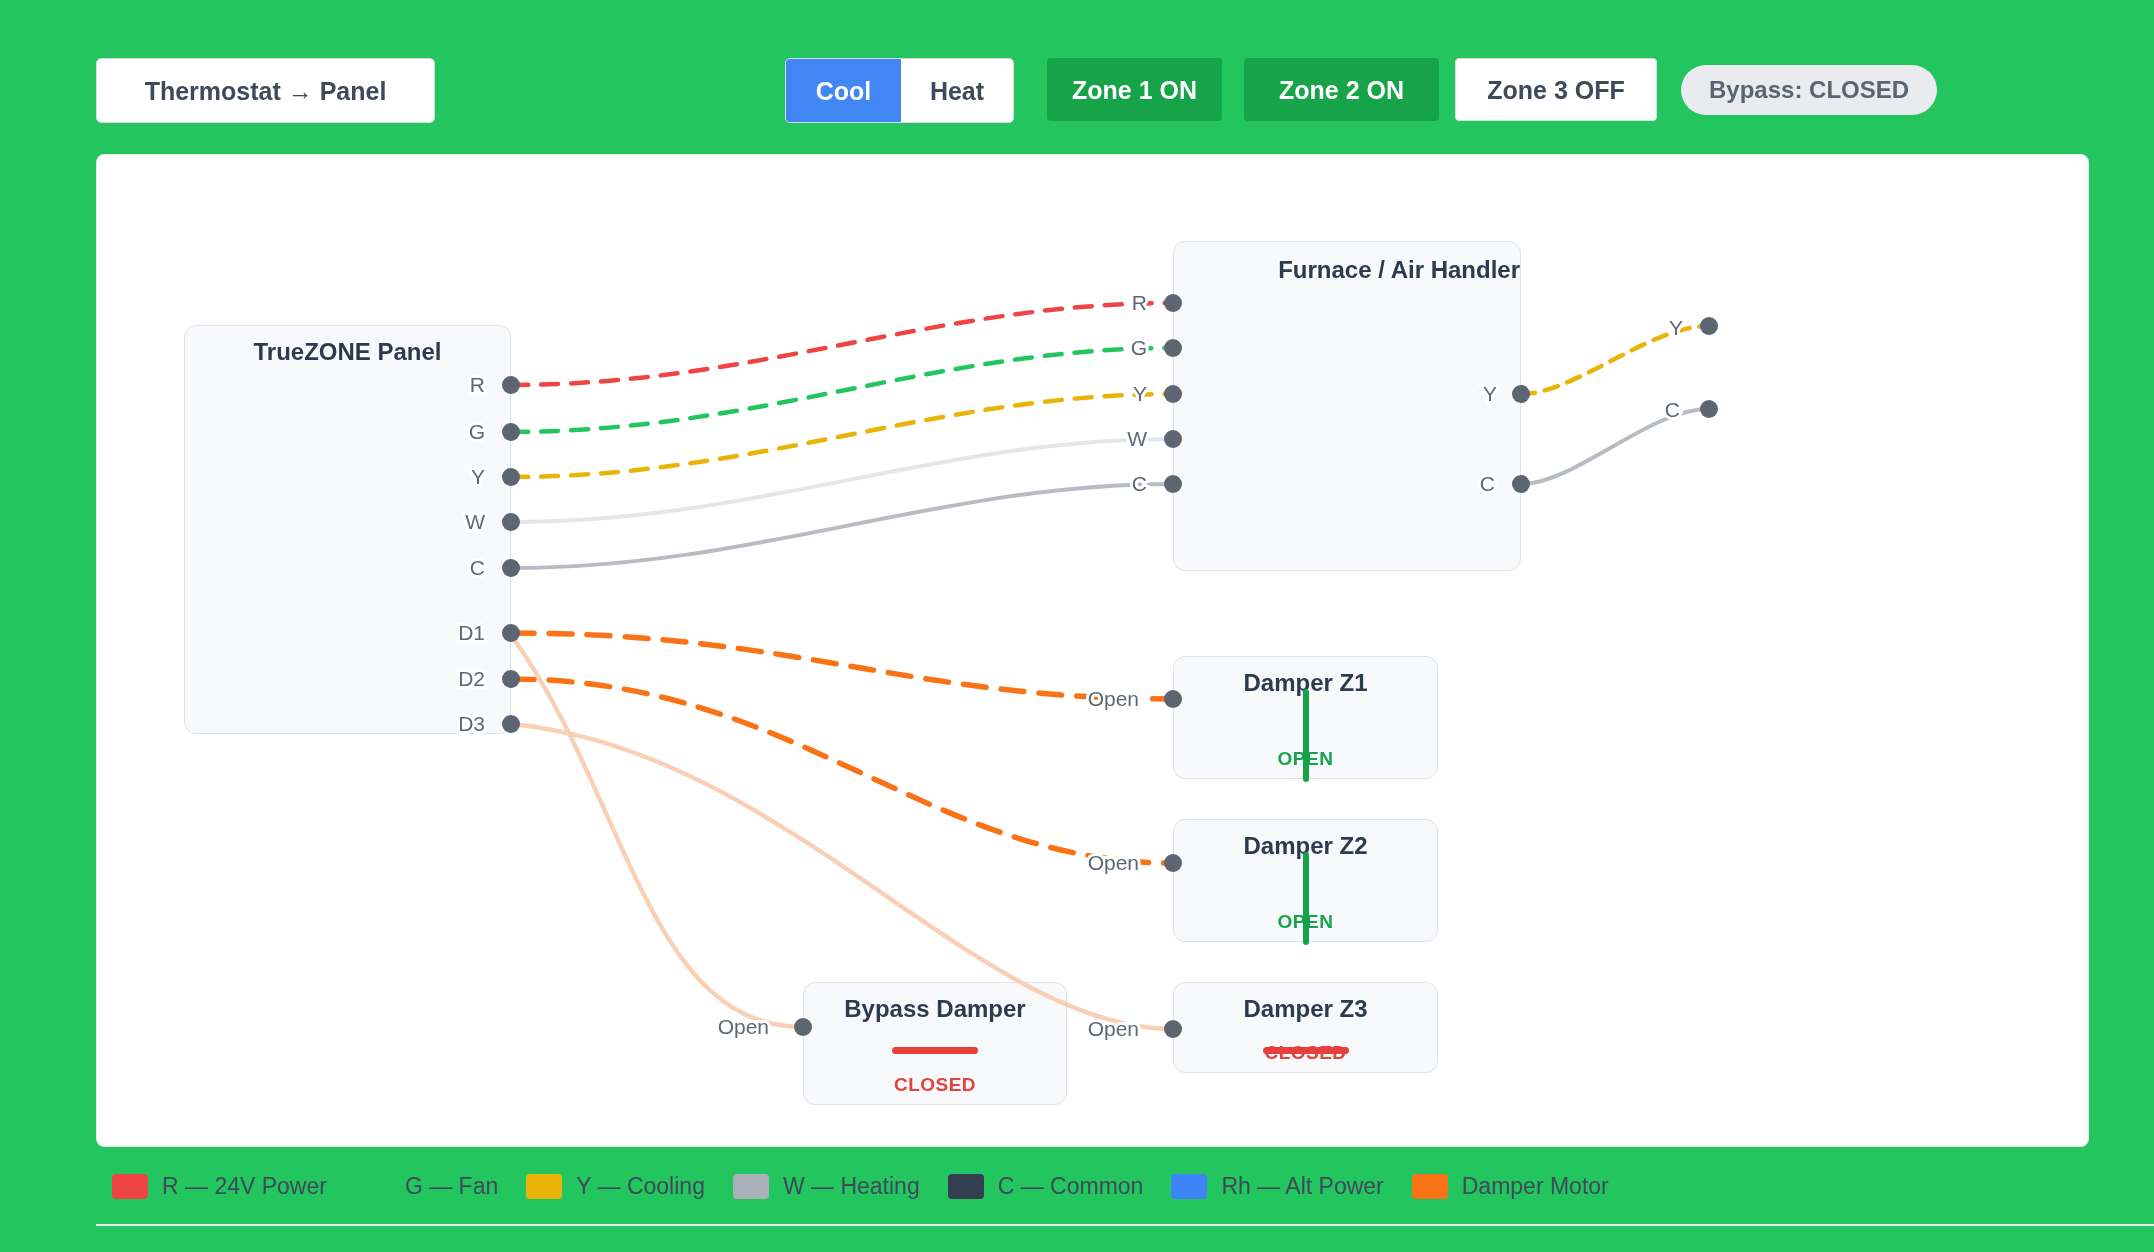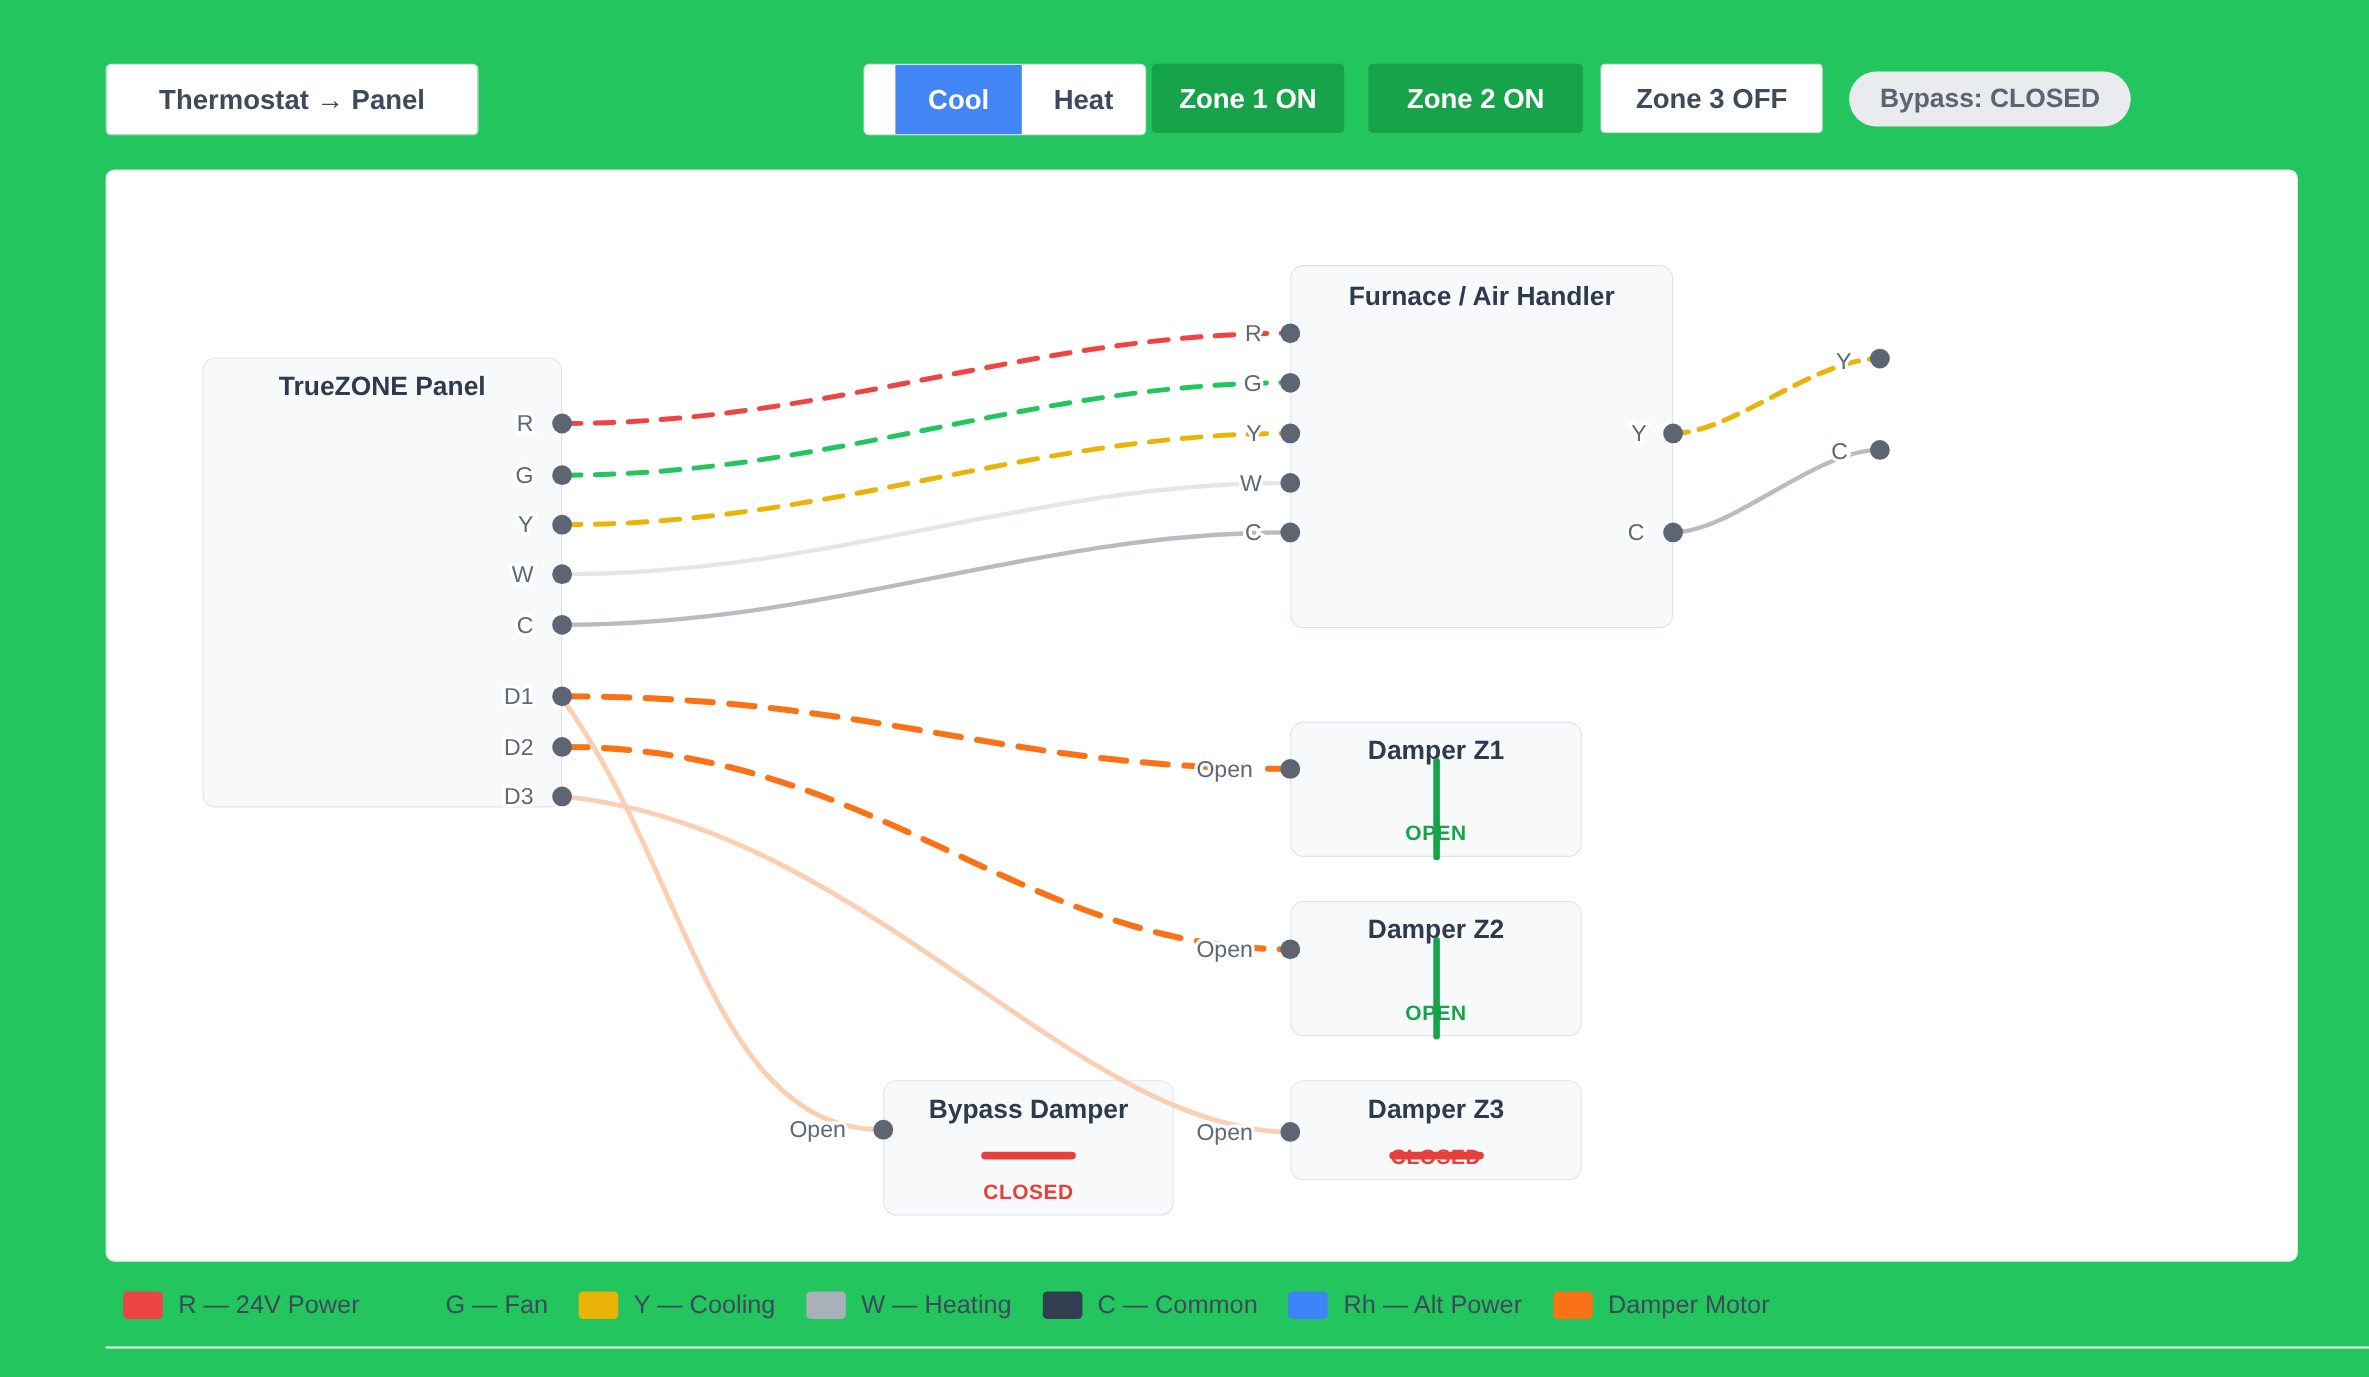--- a/index.html
+++ b/index.html
@@ -53,39 +53,39 @@
 </style>
 </head>
 <body>
 
 <div class="stage">
 
   <div class="seg-group" style="left:96px;">
     <button class="seg-btn" style="width:337px;">Thermostat → Panel</button>
   </div>
 
-  <div class="seg-group" style="left:785px;padding-left:28px;">
+  <div class="seg-group" style="left:785px;">
     <button class="seg-btn active" style="width: 115px; background: rgb(66, 133, 244);">Cool</button>
     <button class="seg-btn" style="width:112px;">Heat</button>
   </div>
 
   <button class="toolbar-btn zone-btn" style="left: 1047px; width: 175px; background: rgb(22, 163, 74);">Zone 1 ON</button>
   <button class="toolbar-btn zone-btn" style="left: 1244px; width: 195px; background: rgb(22, 163, 74);">Zone 2 ON</button>
   <button class="toolbar-btn zone-btn off" style="left:1455px; width:202px;">Zone 3 OFF</button>
 
   <span class="pill" style="left:1681px;">Bypass: CLOSED</span>
 
   <div class="canvas">
 
     <div class="node" style="left:87px; top:170px; width:327px; height:409px;">
       <div class="node-title">TrueZONE Panel</div>
     </div>
 
     <div class="node" style="left:1076px; top:86px; width:348px; height:330px;">
-      <div class="node-title" style="top:14px;">Furnace / Air Handler</div>
+      <div class="node-title" style="top:14px;text-align:right;">Furnace / Air Handler</div>
     </div>
 
 
     <div class="node" style="left:1076px; top:501px; width:265px; height:123px;">
       <div class="node-title">Damper Z1</div>
       <div class="vbar" style="background: rgb(22, 163, 74);"></div>
       <div class="status" style="color: rgb(22, 163, 74);">OPEN</div>
     </div>
 
     <div class="node" style="left:1076px; top:664px; width:265px; height:123px;">

